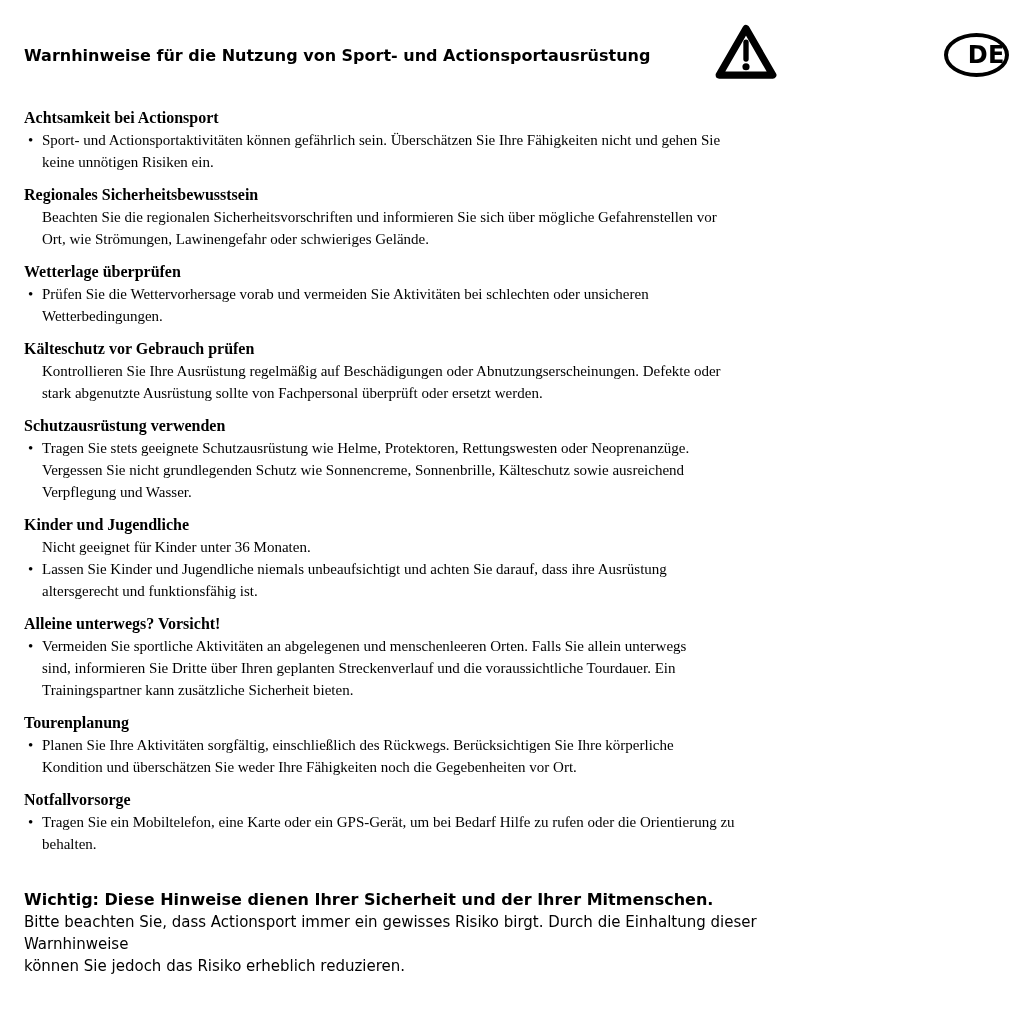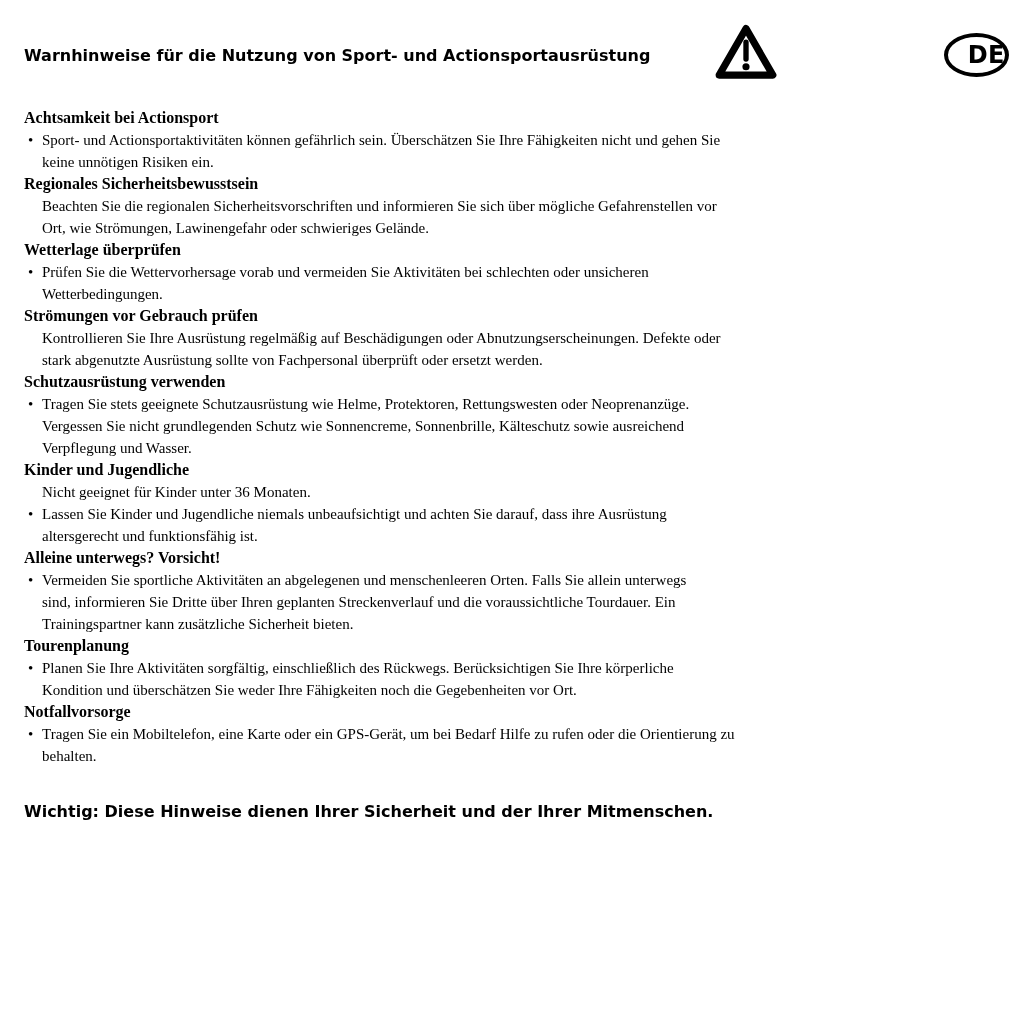--- a/index.html
+++ b/index.html
@@ -46,21 +46,21 @@
     border-radius: 50%;
     display: flex;
     align-items: center;
     justify-content: flex-end;
     font-weight: bold;
     font-size: 24px;
     letter-spacing: 0.5px;
     line-height: 1;
   }
   main { margin-top: 40px; font-family: Liberation Serif, serif; }
-  section { margin-top: 0; }
+  section { margin-top: 11px; }
   section:first-child { margin-top: 0; }
   h2 {
     font-size: 16px;
     font-weight: bold;
     line-height: 22px;
   }
   .item {
     position: relative;
     padding-left: 18px;
   }
@@ -108,21 +108,21 @@
         <h2>Regionales Sicherheitsbewusstsein</h2>
         <p class="item"><span class="item-text">Beachten Sie die regionalen Sicherheitsvorschriften und informieren Sie sich über mögliche Gefahrenstellen vor
 Ort, wie Strömungen, Lawinengefahr oder schwieriges Gelände.</span></p>
       </section>
       <section>
         <h2>Wetterlage überprüfen</h2>
         <p class="item bulleted"><span class="bullet">•</span><span class="item-text">Prüfen Sie die Wettervorhersage vorab und vermeiden Sie Aktivitäten bei schlechten oder unsicheren
 Wetterbedingungen.</span></p>
       </section>
       <section>
-        <h2>Strömungen vor Gebrauch prüfen</h2>
+        <h2>Kälteschutz vor Gebrauch prüfen</h2>
         <p class="item"><span class="item-text">Kontrollieren Sie Ihre Ausrüstung regelmäßig auf Beschädigungen oder Abnutzungserscheinungen. Defekte oder
 stark abgenutzte Ausrüstung sollte von Fachpersonal überprüft oder ersetzt werden.</span></p>
       </section>
       <section>
         <h2>Schutzausrüstung verwenden</h2>
         <p class="item bulleted"><span class="bullet">•</span><span class="item-text">Tragen Sie stets geeignete Schutzausrüstung wie Helme, Protektoren, Rettungswesten oder Neoprenanzüge.
 Vergessen Sie nicht grundlegenden Schutz wie Sonnencreme, Sonnenbrille, Kälteschutz sowie ausreichend
 Verpflegung und Wasser.</span></p>
       </section>
       <section>
@@ -144,15 +144,17 @@
       </section>
       <section>
         <h2>Notfallvorsorge</h2>
         <p class="item bulleted"><span class="bullet">•</span><span class="item-text">Tragen Sie ein Mobiltelefon, eine Karte oder ein GPS-Gerät, um bei Bedarf Hilfe zu rufen oder die Orientierung zu
 behalten.</span></p>
       </section>
     </main>
 
   <footer class="doc-footer">
     <div class="heading">Wichtig: Diese Hinweise dienen Ihrer Sicherheit und der Ihrer Mitmenschen.</div>
+    <div class="footer-text">Bitte beachten Sie, dass Actionsport immer ein gewisses Risiko birgt. Durch die Einhaltung dieser Warnhinweise
+können Sie jedoch das Risiko erheblich reduzieren.</div>
   </footer>
 
 </div>
 
 </body></html>

